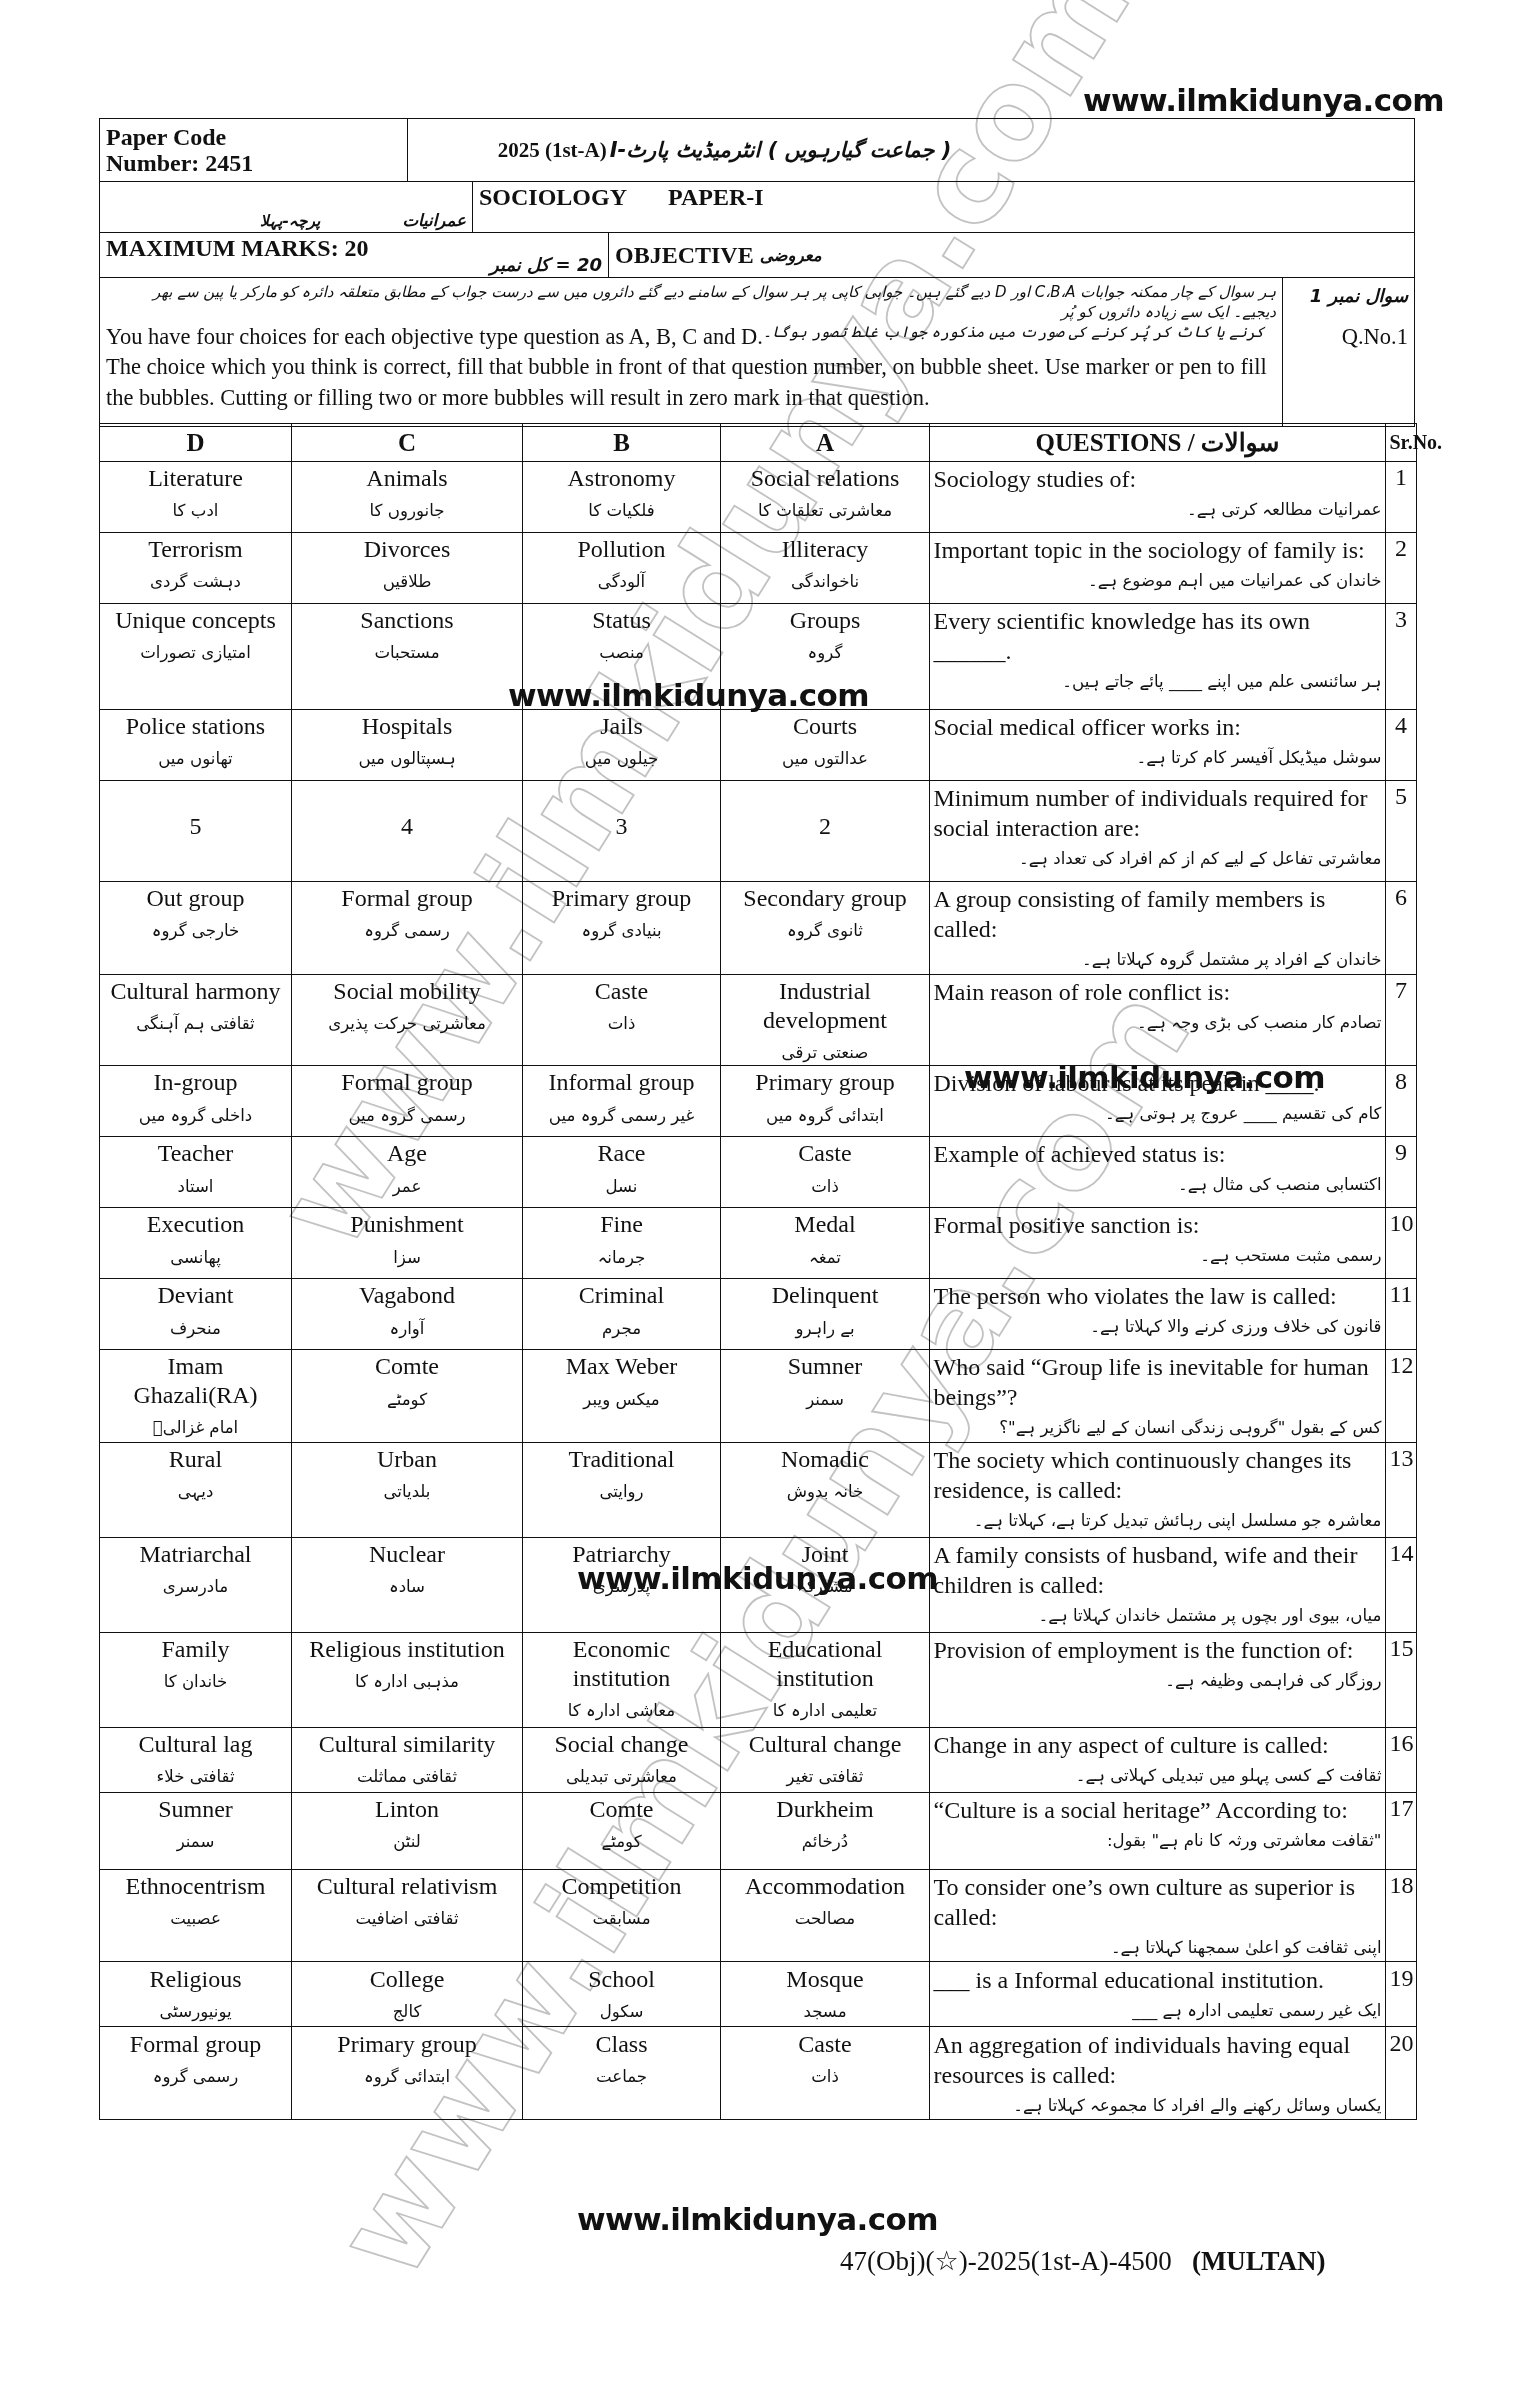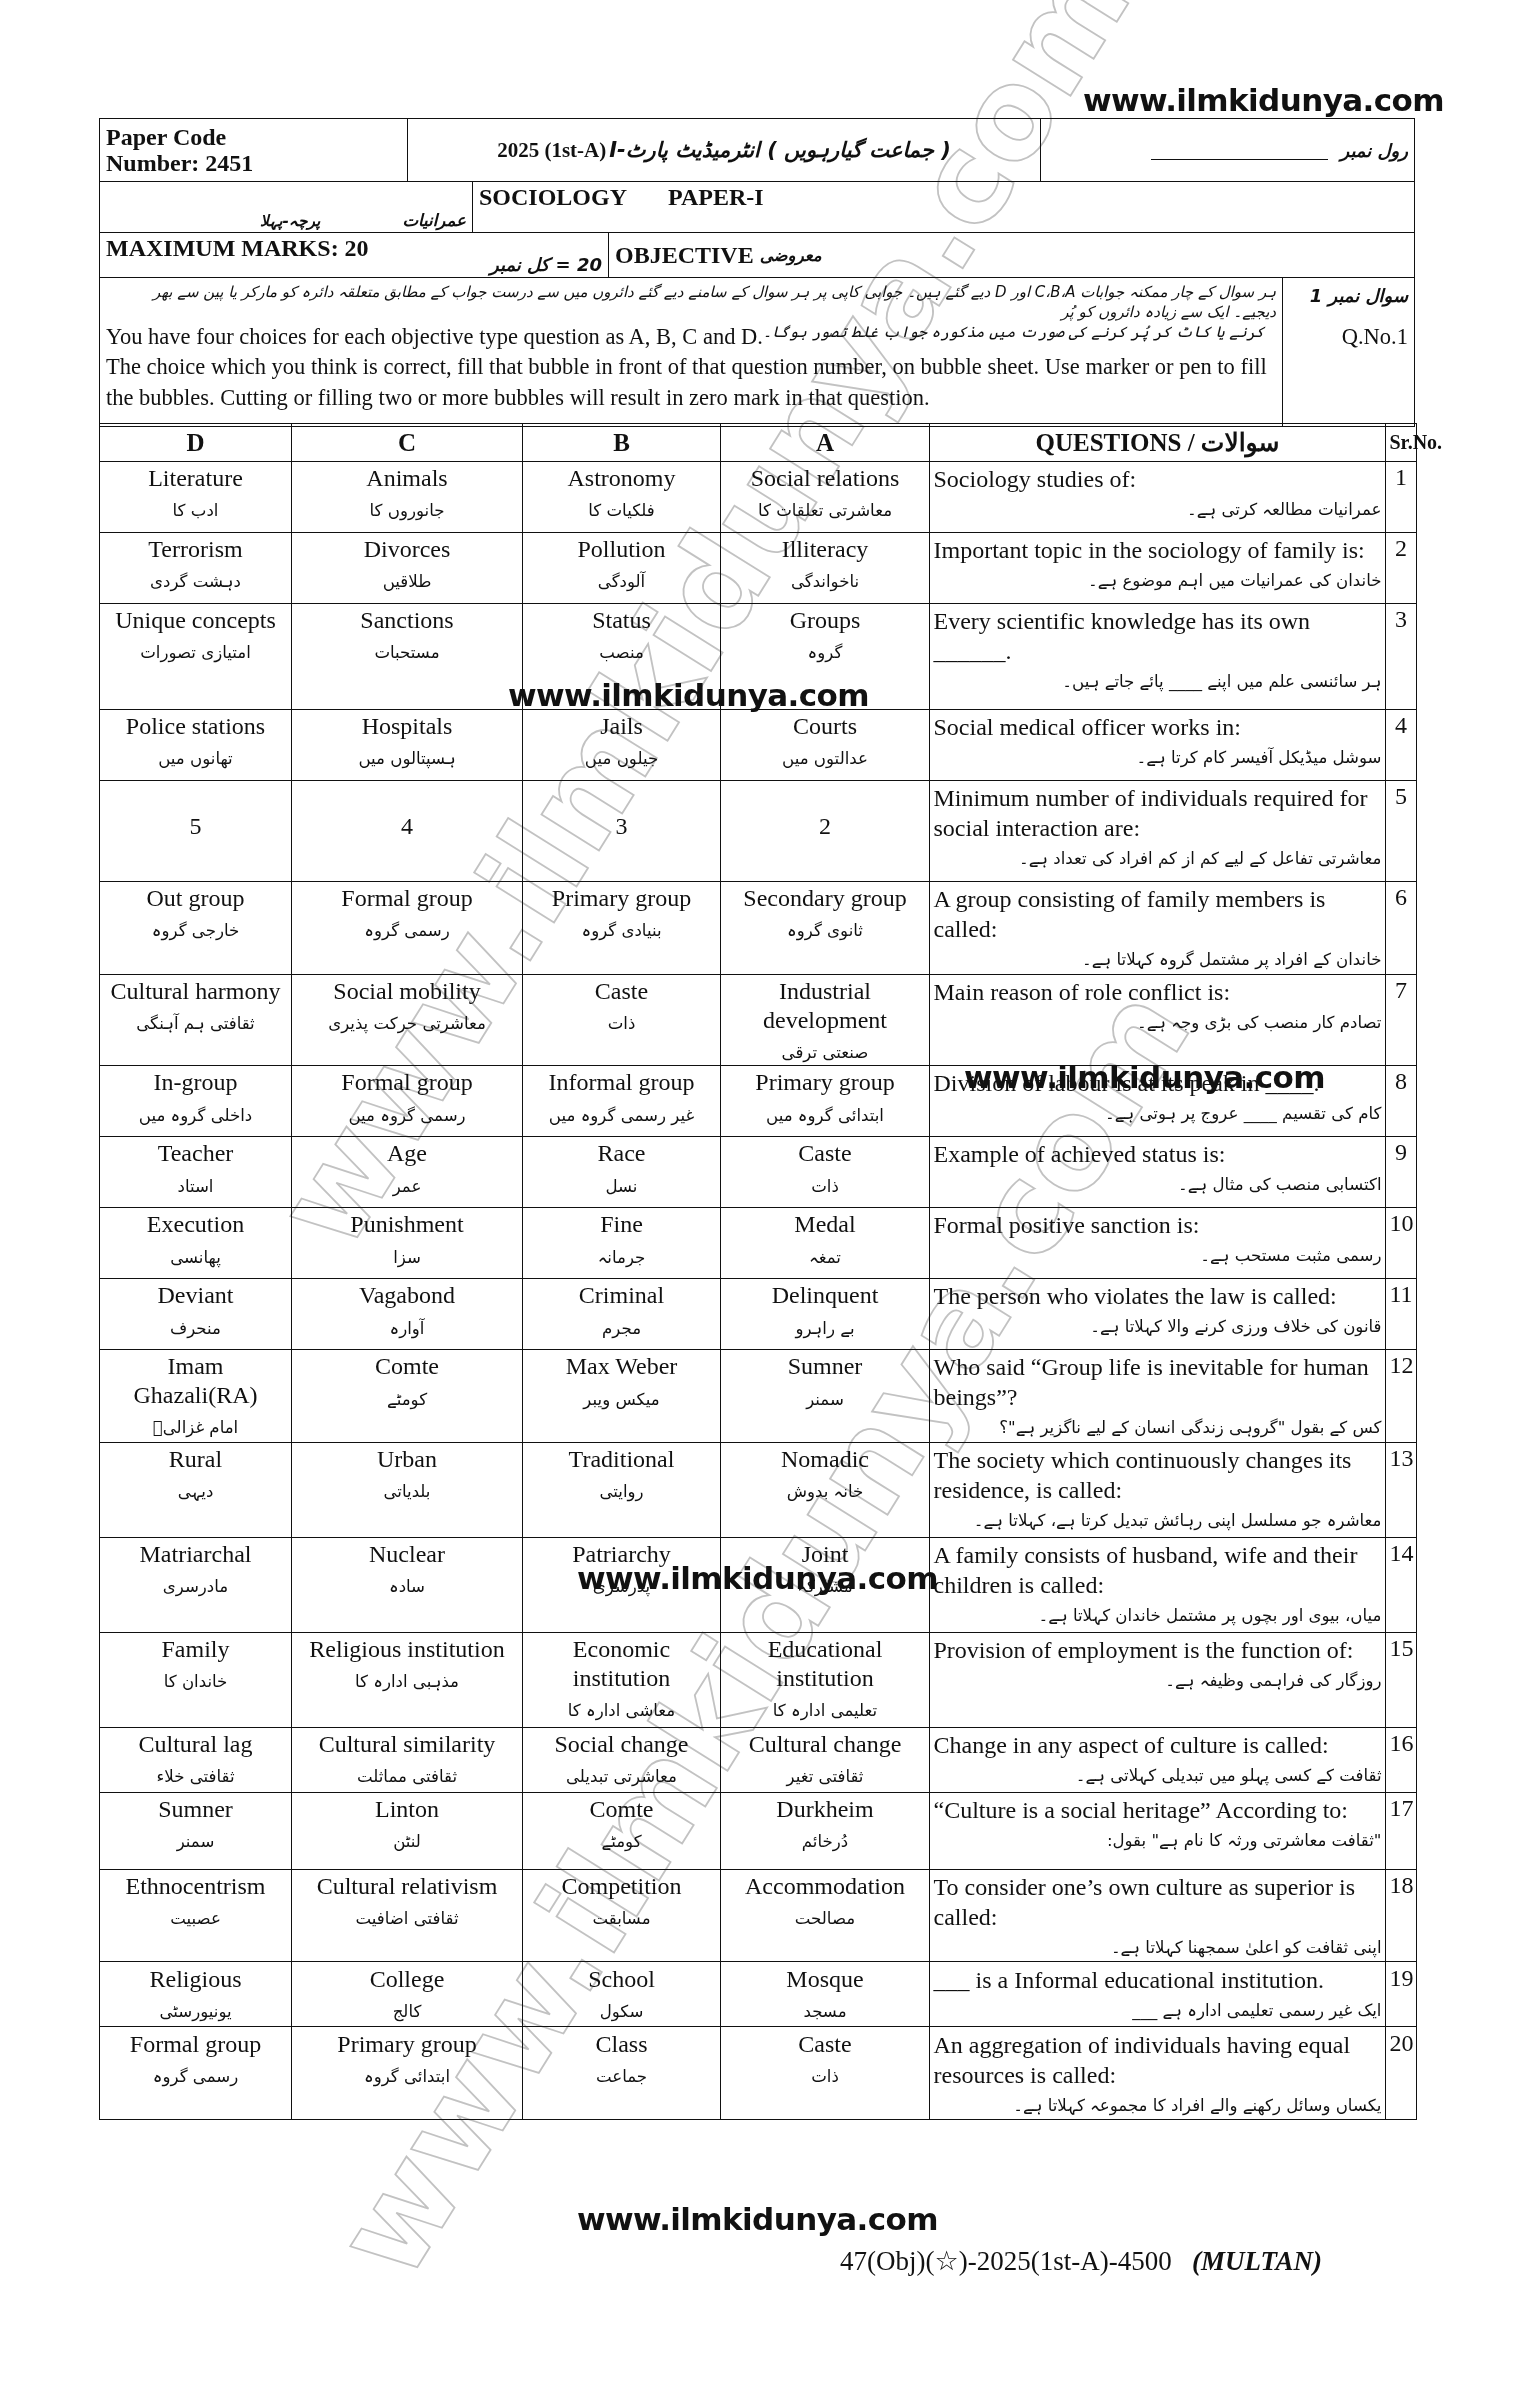--- a/index.html
+++ b/index.html
@@ -27,44 +27,40 @@
   table.qt td, table.qt th { border: 1.2px solid #111; box-sizing: border-box; vertical-align: top; padding: 2.4px 3.5px; }
   table.qt th { font-weight: bold; font-size: 25px; text-align: center; height: 38px; vertical-align: middle; }
   .opt { text-align: center; font-size: 24px; line-height: 1.2; }
   .opt .en { display: block; }
   .opt .ur { display: block; direction: rtl; font-family: "DejaVu Sans", sans-serif; font-size: 16.6px; margin-top: 8.3px; }
   .q { font-size: 24px; line-height: 1.25; }
   .q .en { display: block; }
   .q .ur { display: block; direction: rtl; text-align: right; font-family: "DejaVu Sans", sans-serif; font-size: 16.6px; margin-top: 6px; }
   .sr { text-align: center; font-size: 24px; }
   .footer { position: absolute; left: 840px; top: 2245px; font-size: 27px; font-weight: normal; z-index: 2; }
-  .footer b { font-weight: bold; font-style: italic; }
+  .footer b { font-weight: bold; }
   .instr { font-size: 22.5px; line-height: 1.35; }
 </style>
 </head>
 <body>
 
 <div class="wm-diag" style="left:248px; top:1195px;">www.ilmkidunya.com</div>
 <div class="wm-diag" style="left:308px; top:2225px;">www.ilmkidunya.com</div>
 
 <div class="watermark-top">www.ilmkidunya.com</div>
 
 <div class="hdr">
   <div class="hrow" style="height:62px;">
     <div class="hcell b" style="width:308px; flex-direction:column; align-items:flex-start; justify-content:center; font-size:24px; line-height:1.1;">
       <span>Paper Code</span>
       <span>Number: 2451</span>
     </div>
     <div class="hcell b" style="width:633px; justify-content:center; font-size:21px; gap:3px;">
       <span>2025 (1st-A)</span>
       <span class="urdu">( جماعت گیارہویں ) انٹرمیڈیٹ پارٹ-I</span>
-    </div>
-    <div class="hcell" style="flex:1; justify-content:flex-end; gap:12px;">
-      <span style="display:inline-block; width:177px; border-bottom:1.8px solid #111; height:18px;"></span>
-      <span class="urdu b" style="font-size:18px;">رول نمبر</span>
     </div>
   </div>
   <div class="hrow" style="height:50px;">
     <div class="hcell" style="flex:1; justify-content:space-between; align-items:flex-end;">
       <span class="urdu b" style="font-size:15.4px; margin-left:154px;">پرچہ-پہلا</span>
       <span class="urdu b" style="font-size:16.6px;">عمرانیات</span>
     </div>
     <div class="hcell b" style="width:941px; font-size:24px; gap:41px; align-items:flex-start;">
       <span>SOCIOLOGY</span>
       <span>PAPER-I</span>

